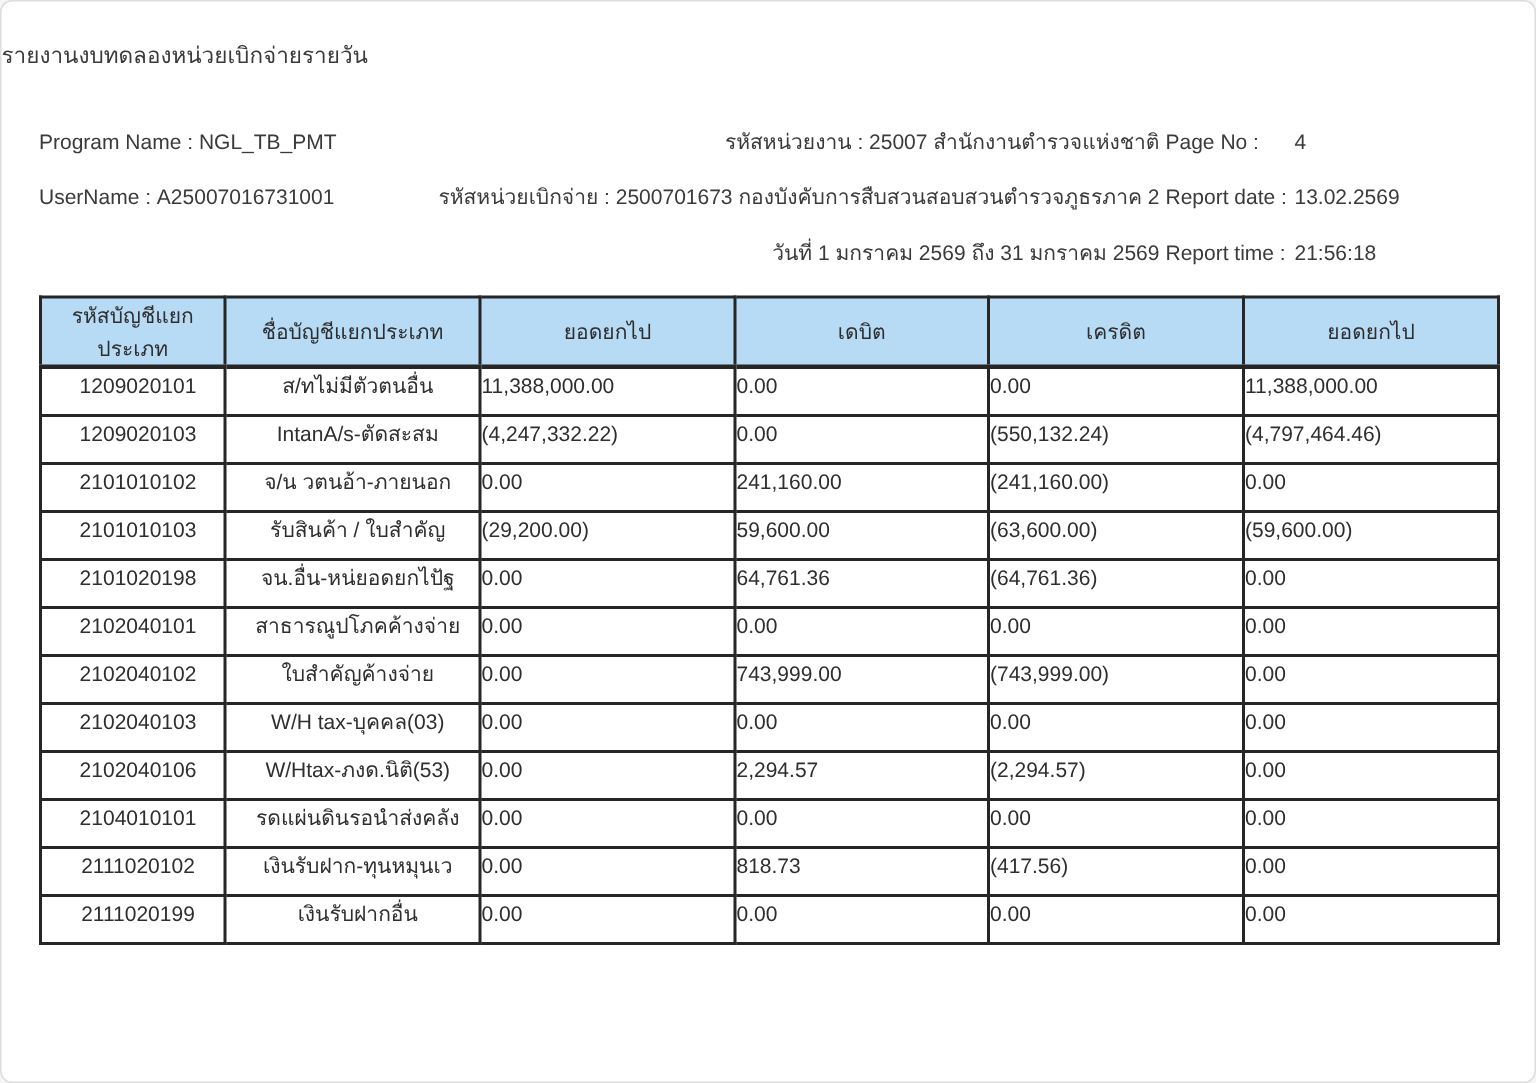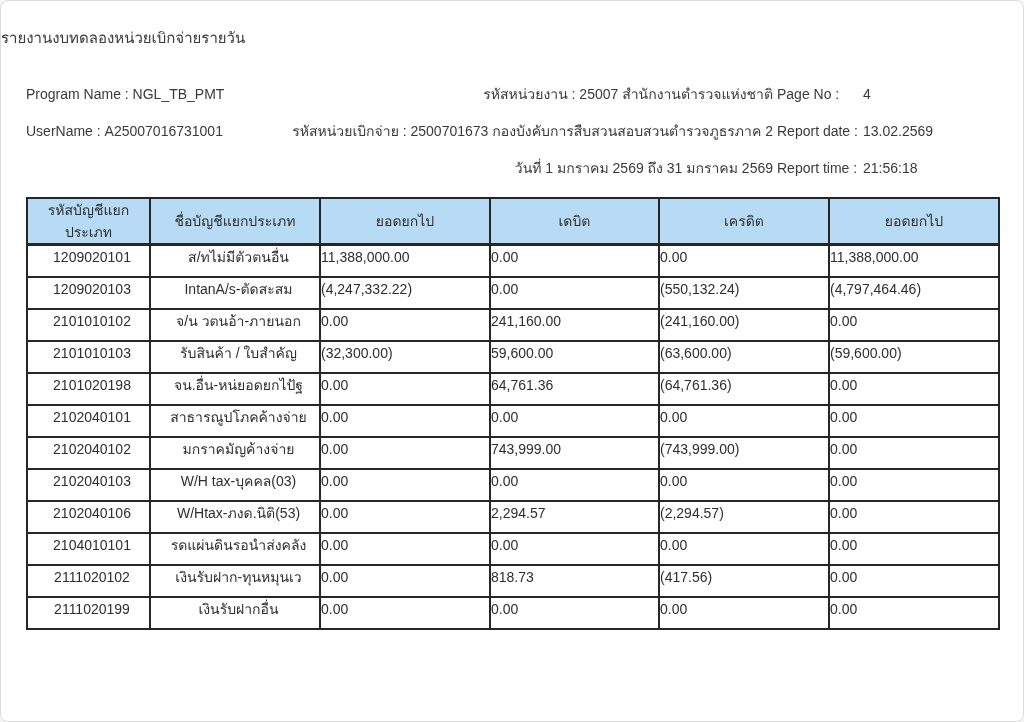--- a/index.html
+++ b/index.html
@@ -154,21 +154,21 @@
           <td class="al">2101010102</td>
           <td class="al">จ/น วตนอ้า-ภายนอก</td>
           <td class="ar">0.00</td>
           <td class="ar">241,160.00</td>
           <td class="ar">(241,160.00)</td>
           <td class="ar">0.00</td>
         </tr>
         <tr>
           <td class="al">2101010103</td>
           <td class="al">รับสินค้า / ใบสำคัญ</td>
-          <td class="ar">(32,300.00)</td>
+          <td class="ar">(29,200.00)</td>
           <td class="ar">59,600.00</td>
           <td class="ar">(63,600.00)</td>
           <td class="ar">(59,600.00)</td>
         </tr>
         <tr>
           <td class="al">2101020198</td>
           <td class="al">จน.อื่น-หน่ยอดยกไปัฐ</td>
           <td class="ar">0.00</td>
           <td class="ar">64,761.36</td>
           <td class="ar">(64,761.36)</td>
@@ -177,21 +177,21 @@
         <tr>
           <td class="al">2102040101</td>
           <td class="al">สาธารณูปโภคค้างจ่าย</td>
           <td class="ar">0.00</td>
           <td class="ar">0.00</td>
           <td class="ar">0.00</td>
           <td class="ar">0.00</td>
         </tr>
         <tr>
           <td class="al">2102040102</td>
-          <td class="al">มกราคมัญค้างจ่าย</td>
+          <td class="al">ใบสำคัญค้างจ่าย</td>
           <td class="ar">0.00</td>
           <td class="ar">743,999.00</td>
           <td class="ar">(743,999.00)</td>
           <td class="ar">0.00</td>
         </tr>
         <tr>
           <td class="al">2102040103</td>
           <td class="al">W/H tax-บุคคล(03)</td>
           <td class="ar">0.00</td>
           <td class="ar">0.00</td>

